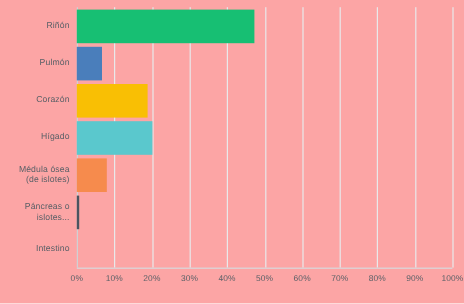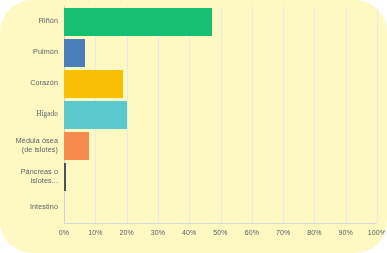--- a/index.html
+++ b/index.html
@@ -8,23 +8,22 @@
     background: #ffffff;
   }
   body {
     font-family: "Liberation Sans", sans-serif;
     -webkit-font-smoothing: antialiased;
   }
   #chart-root {
     position: relative;
     width: 387px;
     height: 253px;
-    background: #fef9c3;
+    background: #fca5a5;
     overflow: hidden;
-    border-radius: 32px;
   }
 
   
   .plot-area {
     position: absolute;
     left: 64px;
     top: 6px;
     width: 313px;
     height: 217px;
   }
@@ -120,21 +119,21 @@
   <div class="cat-labels">
       <div class="cat-label" style="top: 0px; height: 31px;">
         <span>Riñón</span>
       </div>
       <div class="cat-label" style="top: 62px; height: 31px;">
         <span>Corazón</span>
       </div>
       <div class="cat-label" style="top: 31px; height: 31px;">
         <span>Pulmón</span>
       </div>
-      <div class="cat-label" style="top: 93px; height: 31px; font-family: Liberation Serif, serif;">
+      <div class="cat-label" style="top: 93px; height: 31px;">
         <span>Hígado</span>
       </div>
       <div class="cat-label" style="top: 124px; height: 31px; margin-left: 28px;">
         <span>Médula ósea</span>
         <span>(de islotes)</span>
       </div>
       <div class="cat-label" style="top: 186px; height: 31px;">
         <span>Intestino</span>
       </div>
       <div class="cat-label" style="top: 155px; height: 31px;">

